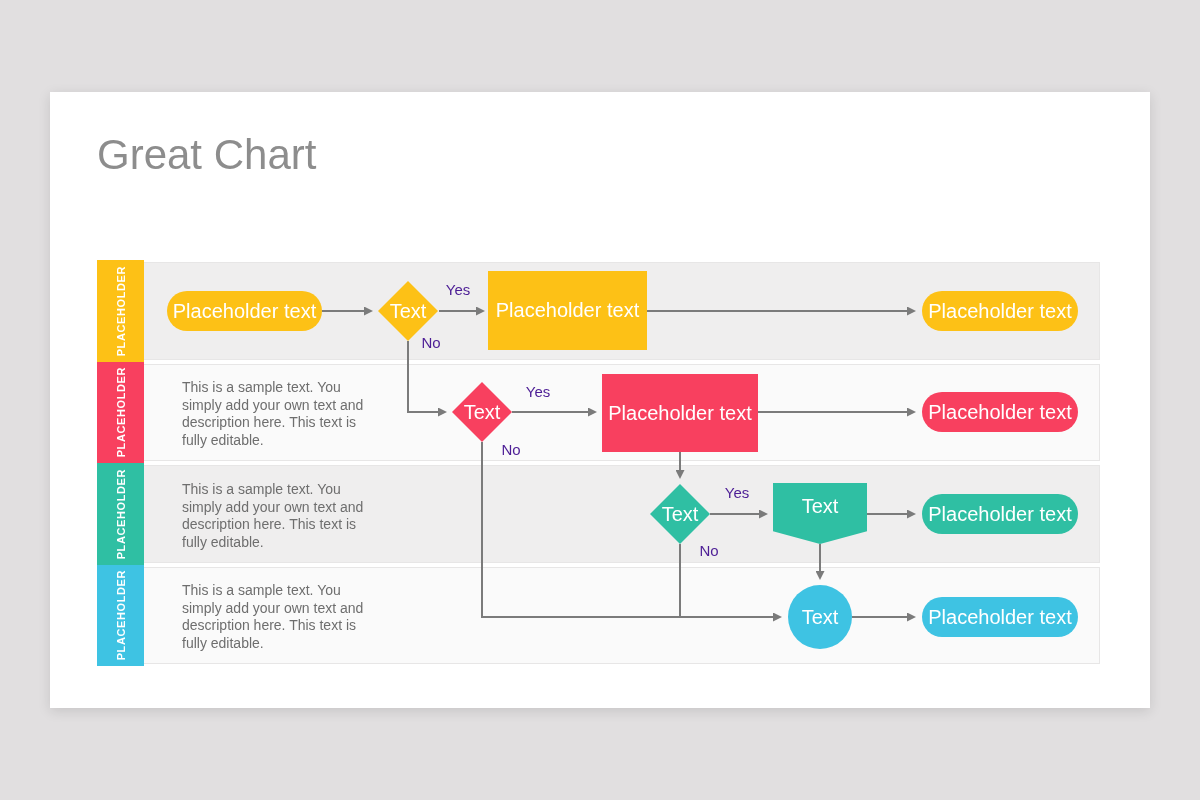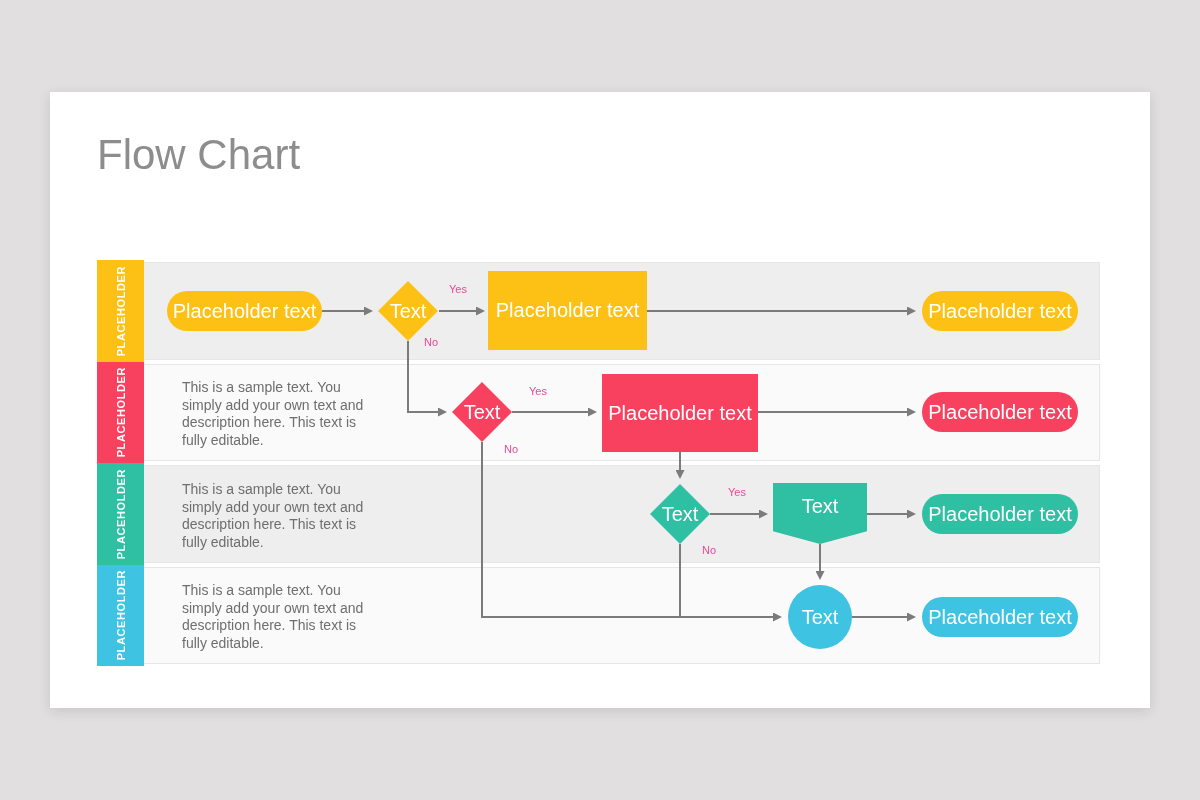--- a/index.html
+++ b/index.html
@@ -52,30 +52,30 @@
   .shape { position:absolute; display:flex; align-items:center; justify-content:center;
            color:#ffffff; font-size:20px; }
   .pill { height:40px; border-radius:20px; }
   .fill-yellow { background:#FDC116; } .fill-pink { background:#F8405F; }
   .fill-teal { background:#2FBFA3; } .fill-cyan { background:#3EC3E3; }
   .diamond { width:60px; height:60px; clip-path:polygon(50% 0,100% 50%,50% 100%,0 50%); }
   .banner { clip-path:polygon(0 0,100% 0,100% 79%,50% 100%,0 79%); padding-bottom:14px; }
   .circle { border-radius:50%; }
   .branch-label {
     position:absolute; transform:translate(-50%,-50%);
-    font-size:11px; color:#ec4899; background:transparent;
+    font-size:15px; color:#4c1d95; background:transparent;
   }
   svg.connectors { position:absolute; left:0; top:0; pointer-events:none; }
 </style>
 </head>
 <body>
 
 <div class="slide-card">
 
-  <div class="slide-title">Flow Chart</div>
+  <div class="slide-title">Great Chart</div>
 
   <div class="lane lane-1">
     <div class="lane-tab tab-yellow">
       <span class="lane-tab-label">PLACEHOLDER</span>
     </div>
     <div class="lane-stripe stripe-dark"></div>
   </div>
   <div class="lane lane-2">
     <div class="lane-tab tab-pink">
       <span class="lane-tab-label">PLACEHOLDER</span>

